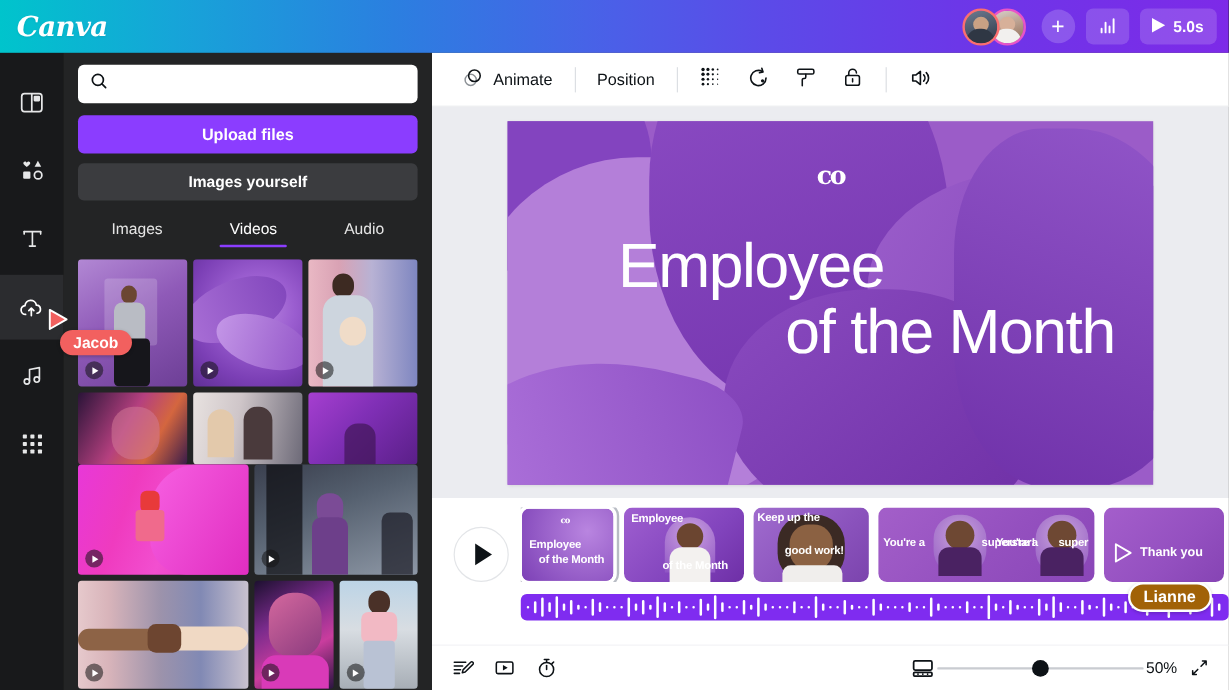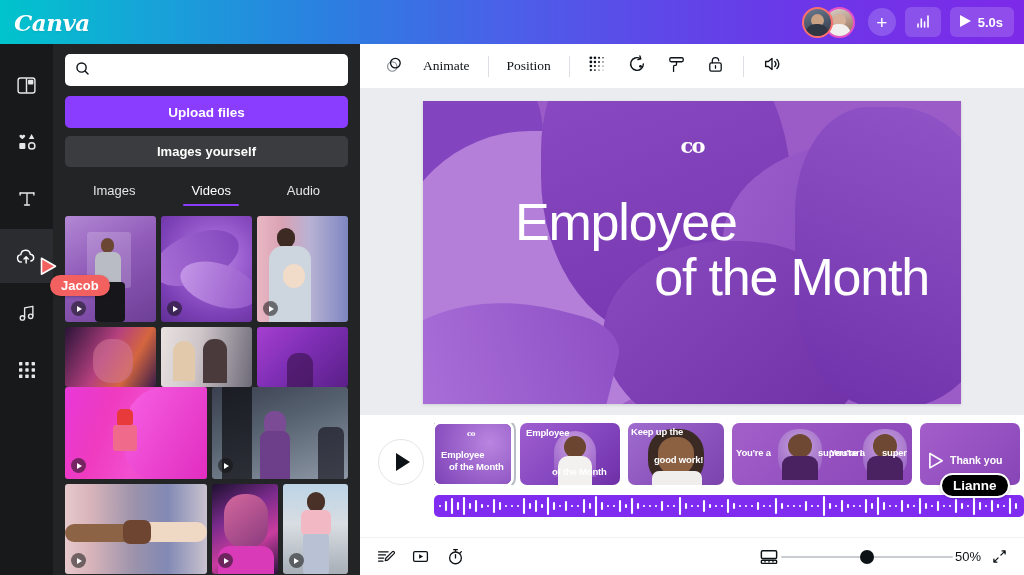--- a/index.html
+++ b/index.html
@@ -117,22 +117,22 @@
     border-left: 5px solid #fff; border-top: 3.5px solid transparent; border-bottom: 3.5px solid transparent;
   }
 
   
   .editor { flex: 1; display: flex; flex-direction: column; background: #fff; min-width: 0; }
   .toolbar {
     height: 45px; flex: 0 0 45px; background: #fff; display: flex;
     align-items: center; padding: 0 16px; gap: 2px; border-bottom: 1px solid #ebedef;
   }
   .tool {
-    height: 32px; display: flex; align-items: center; gap: 19px; padding: 0 9px;
-    border-radius: 5px; cursor: pointer; color: #0d1216; font-size: 13.5px; font-weight: 400; font-family: Liberation Serif, serif;
+    height: 32px; display: flex; align-items: center; gap: 7px; padding: 0 9px;
+    border-radius: 5px; cursor: pointer; color: #0d1216; font-size: 13.5px; font-weight: 400;
   }
   .tool-div { width: 1px; height: 21px; background: #dcdfe3; margin: 0 7px; }
 
   .canvas-area {
     flex: 1; background: #EBECF0; display: flex; align-items: center;
     justify-content: center; min-height: 0; padding: 10px 0;
   }
   .slide {
     width: 538px; height: 303px; position: relative; overflow: hidden;
     background: #9B5CC8; box-shadow: 0 1px 3px rgba(0,0,0,.13);
@@ -199,21 +199,21 @@
   .cursor { position: absolute; z-index: 60; pointer-events: none; }
   .cursor-label {
     position: absolute; white-space: nowrap; border-radius: 13px;
     padding: 3px 11px; font-size: 13px; font-weight: 700; color: #fff;
   }
   #cursor-jacob { left: 40px; top: 257px; }
   #cursor-jacob .cursor-label { left: 10px; top: 18px; background: #F2605F; box-shadow: 0 1px 3px rgba(0,0,0,.25); }
   #cursor-lianne { left: 928px; top: 452px; }
   #cursor-lianne .lianne-txt { position: absolute; left: 22px; top: 2px; font-size: 10.5px; color: #fff; font-weight: 600; white-space: nowrap; }
   #cursor-lianne .cursor-label {
-    left: 12px; top: 21px; background: #000000; border: 2px solid #fff;
+    left: 12px; top: 33px; background: #a16207; border: 2px solid #fff;
     font-size: 13.5px; box-shadow: 0 1px 3px rgba(0,0,0,.2);
   }
 </style>
 </head>
 <body>
 
 <div class="app">
 
   <div class="topbar">
     <div class="canva-logo">Canva</div>

